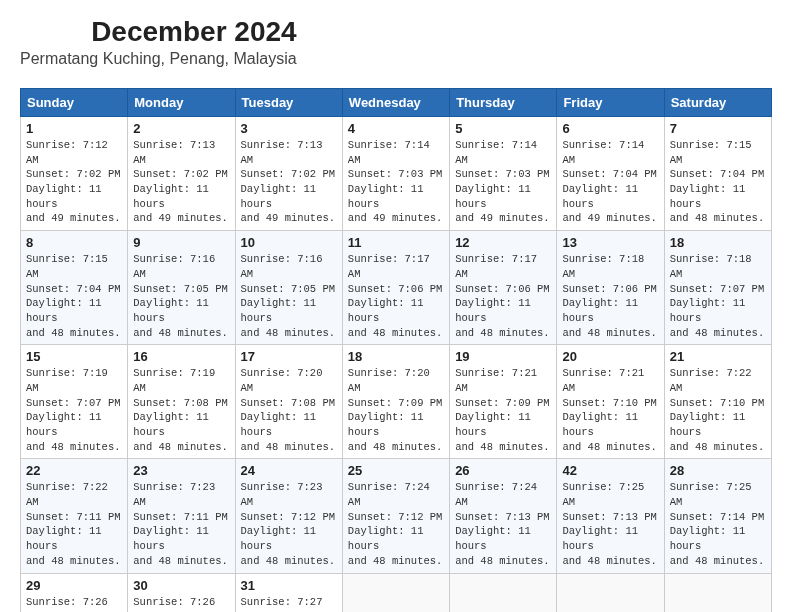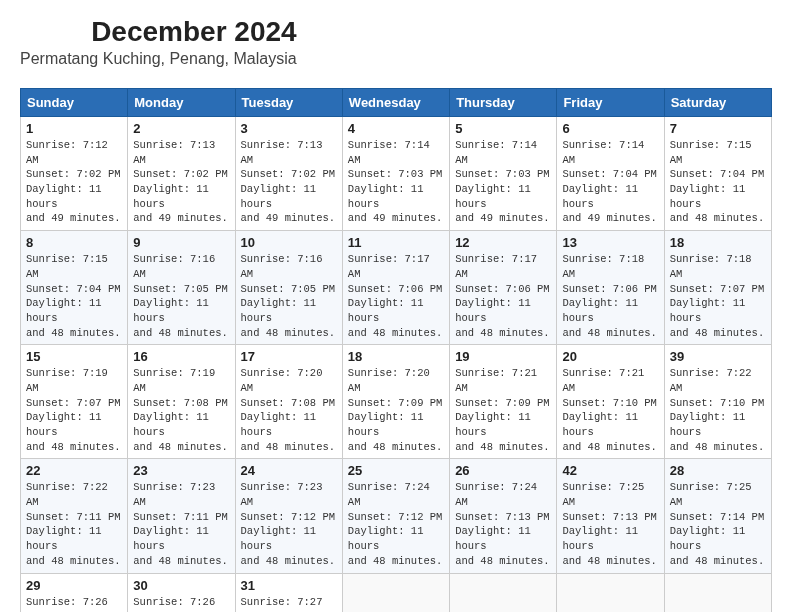--- a/index.html
+++ b/index.html
@@ -252,21 +252,21 @@
 and 48 minutes.</div>
         </td>
         <td>
           <span class="day-number">20</span>
           <div class="day-info" style="white-space: pre-line;">Sunrise: 7:21 AM
 Sunset: 7:10 PM
 Daylight: 11 hours
 and 48 minutes.</div>
         </td>
         <td>
-          <span class="day-number">39</span>
+          <span class="day-number">21</span>
           <div class="day-info" style="white-space: pre-line;">Sunrise: 7:22 AM
 Sunset: 7:10 PM
 Daylight: 11 hours
 and 48 minutes.</div>
         </td>
       </tr>
       <tr style="background: #4c1d95;">
         <td>
           <span class="day-number">22</span>
           <div class="day-info" style="white-space: pre-line;">Sunrise: 7:22 AM

